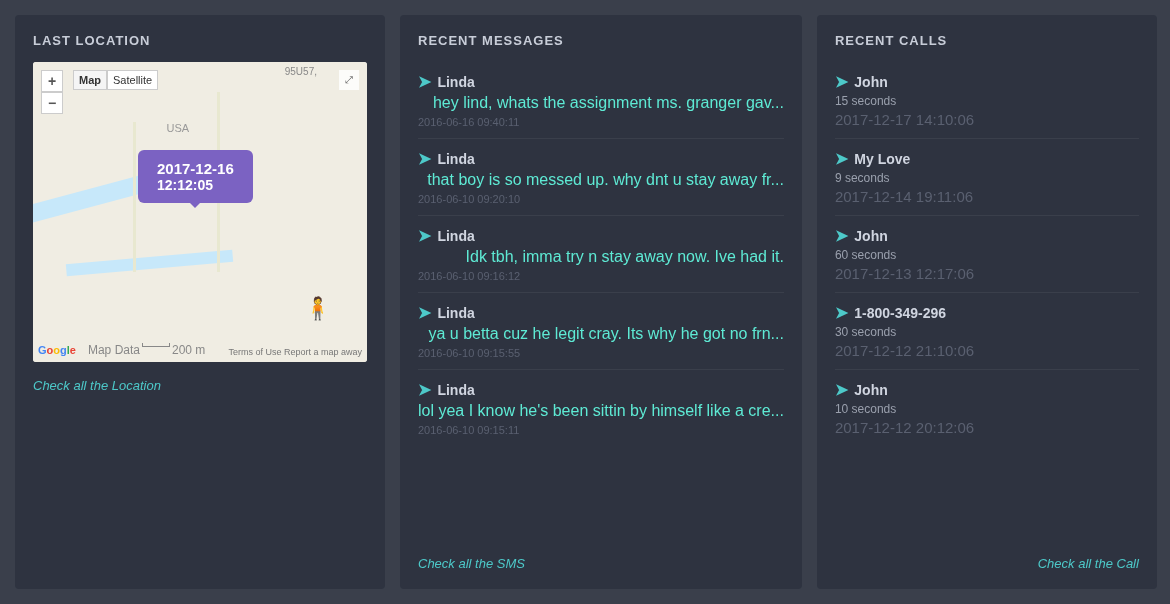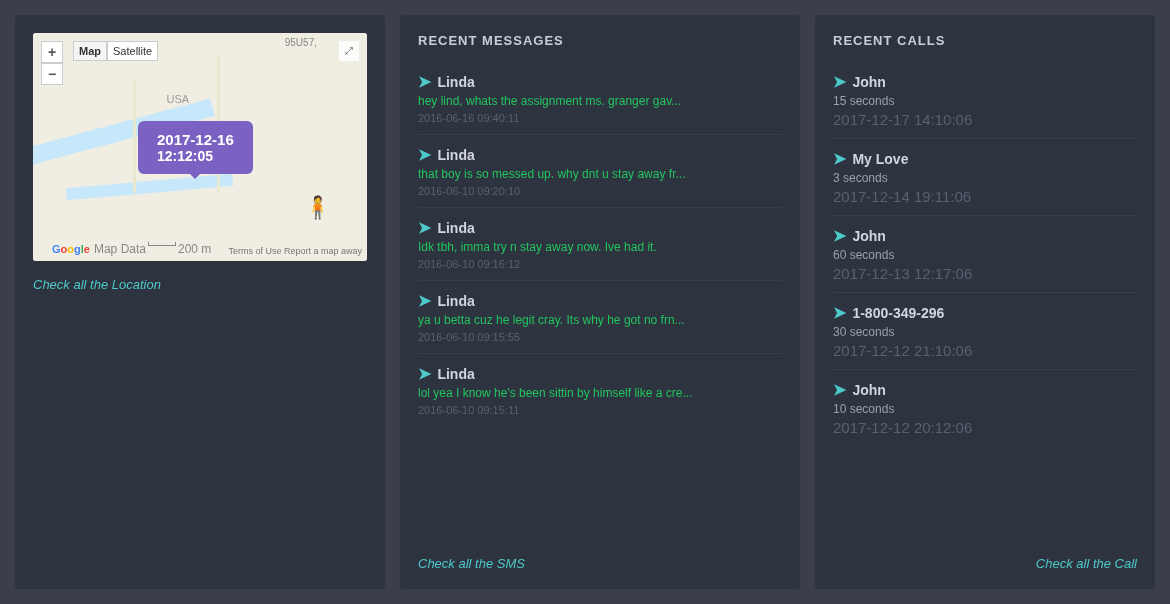--- a/index.html
+++ b/index.html
@@ -31,21 +31,21 @@
       text-transform: uppercase;
     }
     
     .location-panel {
       width: 370px;
       flex-shrink: 0;
     }
     .map-container {
       position: relative;
       width: 100%;
-      height: 228px;
+      height: 300px;
       background: #e8e8e0;
       border-radius: 3px;
       overflow: hidden;
       flex-shrink: 0;
     }
     
     .map-bg {
       width: 100%;
       height: 100%;
       position: relative;
@@ -182,26 +182,26 @@
     .map-human-pin {
       position: absolute;
       bottom: 40px;
       right: 35px;
       font-size: 22px;
     }
     
     .map-footer {
       position: absolute;
       bottom: 5px;
-      left: 19px;
+      left: 5px;
       font-size: 9px;
       color: #888;
       display: flex;
       align-items: center;
-      gap: 4px;
+      gap: 12px;
     }
     .map-footer-right {
       position: absolute;
       bottom: 5px;
       right: 5px;
       font-size: 9px;
       color: #777;
     }
     .google-logo {
       font-size: 11px;
@@ -239,26 +239,27 @@
       font-size: 14px;
       color: #d0d5e0;
       font-weight: bold;
       margin-bottom: 3px;
     }
     .send-icon {
       color: #4dc9c9;
       font-size: 16px;
     }
     .message-text {
-      font-size: 12px;
-      color: #22c55e;
+      font-size: 16px;
+      color: #5eead4;
       margin-bottom: 4px;
       white-space: nowrap;
       overflow: hidden;
       text-overflow: ellipsis;
+      text-align: right;
     }
     .message-time {
       font-size: 11px;
       color: #5a6070;
     }
 
     
     .calls-panel {
       width: 340px;
       flex-shrink: 0;
@@ -307,20 +308,21 @@
       font-size: 10px;
       color: #888;
     }
   </style>
 </head>
 <body>
 
 <div class="dashboard">
 
   <div class="panel location-panel">
+    <div class="panel-title">LAST LOCATION</div>
 
     <div class="map-container">
       <div class="map-bg">
 
         <div class="map-road-h"></div>
         <div class="map-road-h2"></div>
         <div class="map-road-v"></div>
         <div class="map-road-v2"></div>
 
         <div class="map-top-label">95U57,</div>
@@ -421,21 +423,21 @@
         <span>John</span>
       </div>
       <div class="call-duration">15 seconds</div>
       <div class="call-time">2017-12-17 14:10:06</div>
     </div>
         <div class="call-item">
       <div class="call-name">
         <span class="send-icon">➤</span>
         <span>My Love</span>
       </div>
-      <div class="call-duration">3 seconds</div>
+      <div class="call-duration">9 seconds</div>
       <div class="call-time">2017-12-14 19:11:06</div>
     </div>
         <div class="call-item">
       <div class="call-name">
         <span class="send-icon">➤</span>
         <span>John</span>
       </div>
       <div class="call-duration">60 seconds</div>
       <div class="call-time">2017-12-13 12:17:06</div>
     </div>

